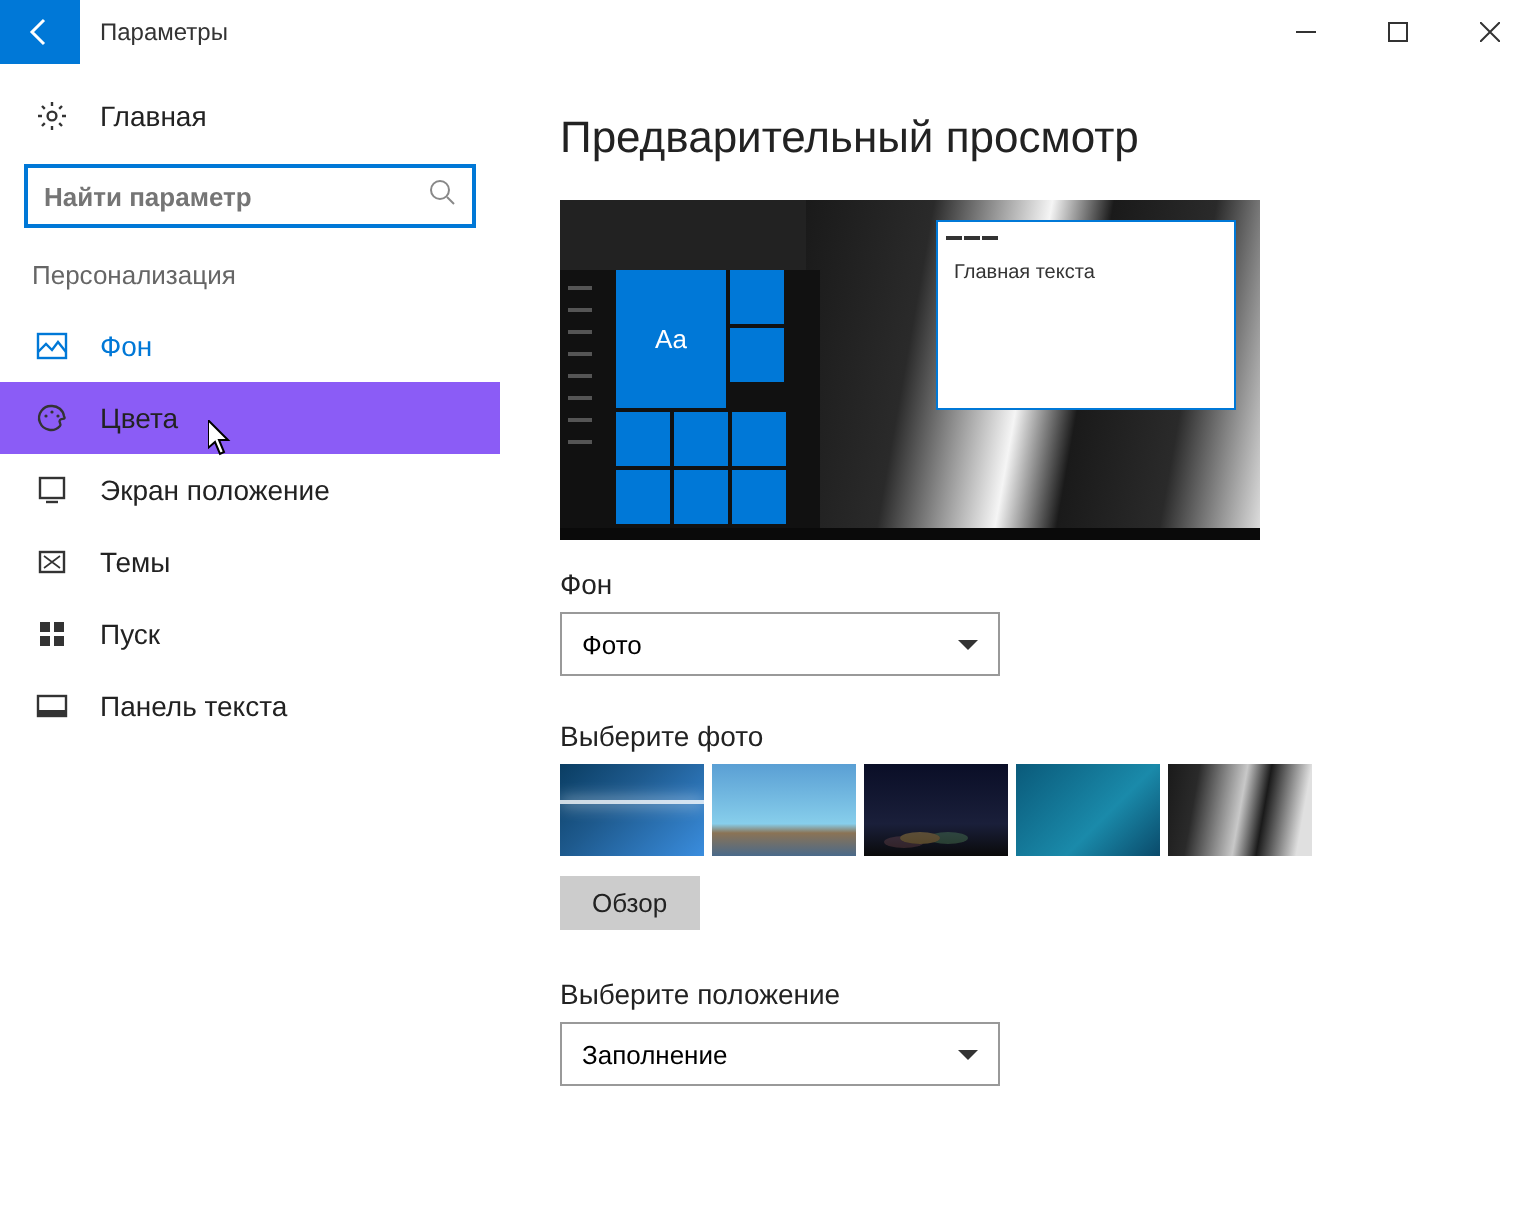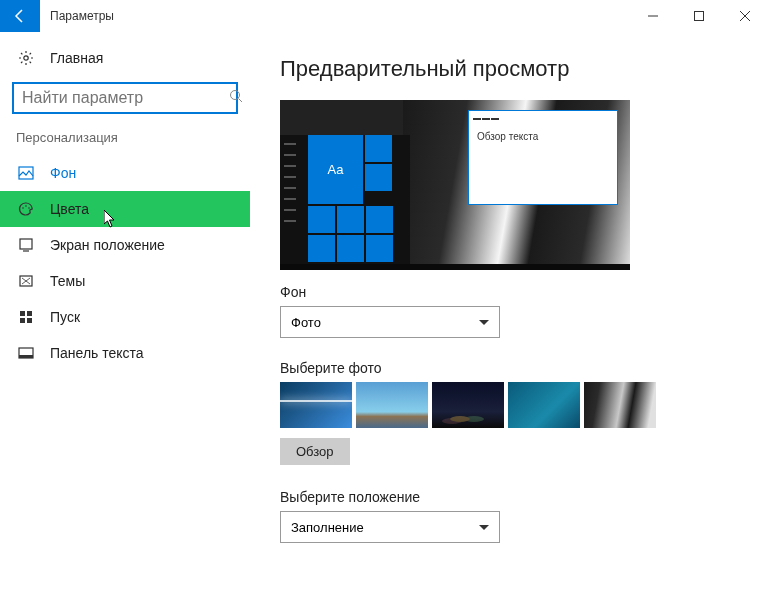--- a/index.html
+++ b/index.html
@@ -13,29 +13,29 @@
 .win-btn svg { width: 10px; height: 10px; }
 
 .body-area { display: flex; height: calc(614px - 32px); }
 .sidebar { width: 250px; padding-top: 10px; }
 .home { display: flex; align-items: center; padding: 8px 16px; margin-bottom: 8px; }
 .home .icon, .nav-item .icon { width: 20px; display: flex; justify-content: center; align-items: center; margin-right: 14px; color: #333; }
 .home span, .nav-item span { font-size: 14px; color: #222; }
 
 .search-wrap { padding: 0 12px; margin-bottom: 16px; }
 .search { border: 2px solid #0078D7; height: 32px; display: flex; align-items: center; padding: 0 8px; }
-.search input { border: none; outline: none; flex: 1; font-size: 16px; color: #a16207; background: transparent; }
+.search input { border: none; outline: none; flex: 1; font-size: 13px; color: #a16207; background: transparent; font-weight: bold; }
 .search .sicon { color: #666; }
 
 .section-label { padding: 0 16px; font-size: 13px; color: #666; margin-bottom: 10px; }
 
 .nav-item { display: flex; align-items: center; padding: 10px 16px; cursor: pointer; }
 .nav-item.active { color: #0078D7; }
 .nav-item.active .icon, .nav-item.active span { color: #0078D7; }
-.nav-item.selected { background: #22c55e; }
+.nav-item.selected { background: #8b5cf6; }
 
 .main { flex: 1; padding: 24px 30px 0 30px; overflow: hidden; }
 .main h1 { font-size: 22px; font-weight: 400; color: #222; margin-bottom: 18px; }
 
 .preview { width: 350px; height: 170px; position: relative; background: #222; overflow: hidden; margin-bottom: 14px; }
 .prev-bg { position: absolute; right: 0; top: 0; width: 65%; height: 100%; background: linear-gradient(100deg, #1a1a1a 0%, #2a2a2a 25%, #f5f5f5 48%, #1a1a1a 60%, #2a2a2a 80%, #e0e0e0 100%); }
 .prev-start { position: absolute; left: 0; bottom: 0; width: 130px; height: 135px; background: #111; }
 .prev-side { position: absolute; left: 0; bottom: 0; width: 20px; height: 135px; background: #111; display: flex; flex-direction: column; padding: 8px 4px; gap: 9px; }
 .prev-side .dash { width: 12px; height: 2px; background: #555; }
 .tiles { position: absolute; left: 28px; bottom: 6px; width: 95px; }
@@ -218,21 +218,21 @@
             <div class="tile med"></div>
           </div>
       </div>
       <div class="tbar"></div>
       <div class="window-sample">
         <div class="wtitle">
             <div class="wdash"></div>
             <div class="wdash"></div>
             <div class="wdash"></div>
           </div>
-        <div class="wtext">Обзор текста</div>
+        <div class="wtext">Главная текста</div>
       </div>
     </div>
 
     <div class="field-label">Фон</div>
     <div class="select">
       <span>Фото</span>
       <span class="chev"></span>
     </div>
 
     <div class="field-label">Выберите фото</div>

